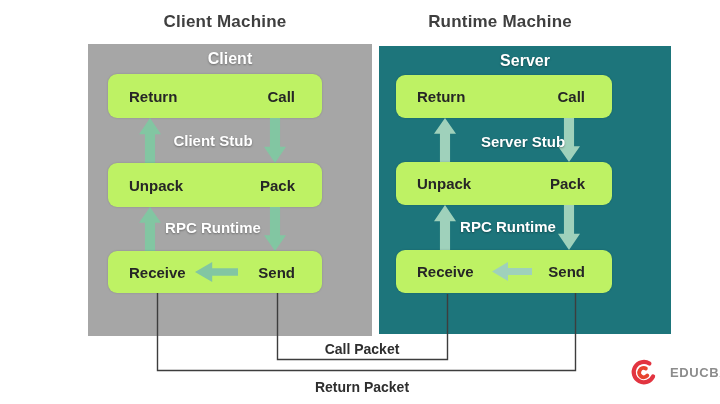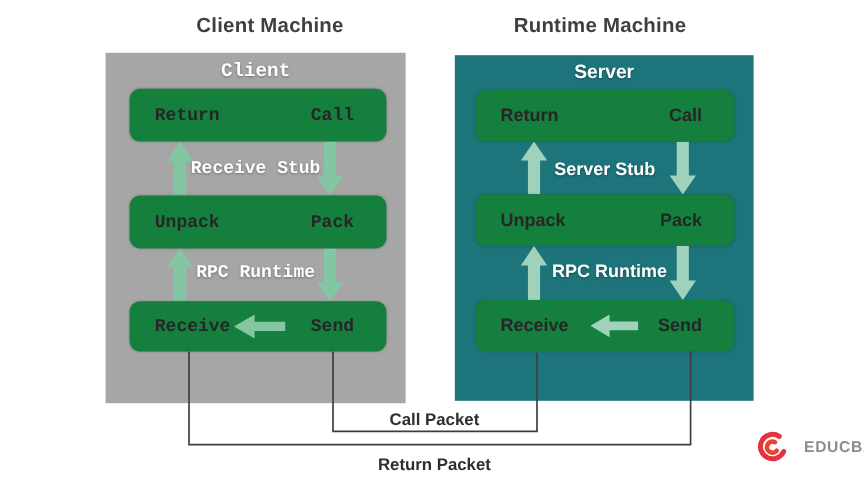--- a/index.html
+++ b/index.html
@@ -8,31 +8,31 @@
     font-family:"Liberation Sans", sans-serif;
   }
   .machine-title{
     position:absolute;top:12px;width:170px;text-align:center;
     font-size:17px;font-weight:700;color:#3f3f3f;letter-spacing:.2px;
   }
   .title-client{left:140px;}
   .title-server{left:415px;}
 
   .panel{position:absolute;}
-  .panel-client{left:88px;top:44px;width:250px;height:292px;background:#a6a6a6;font-family:Liberation Mono, monospace;}
-  .panel-server{left:379px;top:46px;width:249px;height:288px;background:#1d757b;}
+  .panel-client{left:88px;top:44px;width:284px;height:292px;background:#a6a6a6;}
+  .panel-server{left:379px;top:46px;width:292px;height:288px;background:#1d757b;}
 
   .panel-header{
     position:absolute;top:6px;left:0;width:100%;text-align:center;
     font-size:16px;font-weight:700;color:#ffffff;
     text-shadow:0 1px 2px rgba(0,0,0,0.35);
   }
 
   .wbox{
-    position:absolute;background:#15803d;border-radius:9px;
+    position:absolute;background:#bef264;border-radius:9px;
     display:flex;align-items:center;justify-content:space-between;
     padding:0 27px 0 21px;box-sizing:border-box;
     box-shadow:0 0 2px rgba(0,0,0,0.18);
   }
   .wbox span{font-size:15px;font-weight:700;color:#262626;}
 
   .panel-client .wbox{left:20px;width:214px;}
   .panel-server .wbox{left:17px;width:216px;}
 
   .stub-label{
@@ -67,21 +67,21 @@
   <div class="panel panel-client">
     <div class="panel-header">Client</div>
 
     <div class="wbox" style="top:30px;height:44px;">
       <span>Return</span>
       <span>Call</span>
     </div>
 
     <div class="arrow arrow-up" style="left:51px;top:74px;width:22px;height:45px;"></div>
     <div class="arrow arrow-down" style="left:176px;top:74px;width:22px;height:45px;"></div>
-    <div class="stub-label" style="left:60px;top:88px;width:130px;">Receive Stub</div>
+    <div class="stub-label" style="left:60px;top:88px;width:130px;">Client Stub</div>
 
     <div class="wbox" style="top:119px;height:44px;">
       <span>Unpack</span>
       <span>Pack</span>
     </div>
 
     <div class="arrow arrow-up" style="left:51px;top:163px;width:22px;height:44px;"></div>
     <div class="arrow arrow-down" style="left:176px;top:163px;width:22px;height:44px;"></div>
     <div class="stub-label" style="left:55px;top:175px;width:140px;">RPC Runtime</div>
 
@@ -95,21 +95,21 @@
   <div class="panel panel-server">
     <div class="panel-header">Server</div>
 
     <div class="wbox" style="top:29px;height:43px;">
       <span>Return</span>
       <span>Call</span>
     </div>
 
     <div class="arrow arrow-up" style="left:55px;top:72px;width:22px;height:44px;"></div>
     <div class="arrow arrow-down" style="left:179px;top:72px;width:22px;height:44px;"></div>
-    <div class="stub-label" style="left:60px;top:87px;width:130px;">Server Stub</div>
+    <div class="stub-label" style="left:79px;top:87px;width:130px;">Server Stub</div>
 
     <div class="wbox" style="top:116px;height:43px;">
       <span>Unpack</span>
       <span>Pack</span>
     </div>
 
     <div class="arrow arrow-up" style="left:55px;top:159px;width:22px;height:45px;"></div>
     <div class="arrow arrow-down" style="left:179px;top:159px;width:22px;height:45px;"></div>
     <div class="stub-label" style="left:59px;top:172px;width:140px;">RPC Runtime</div>
 

